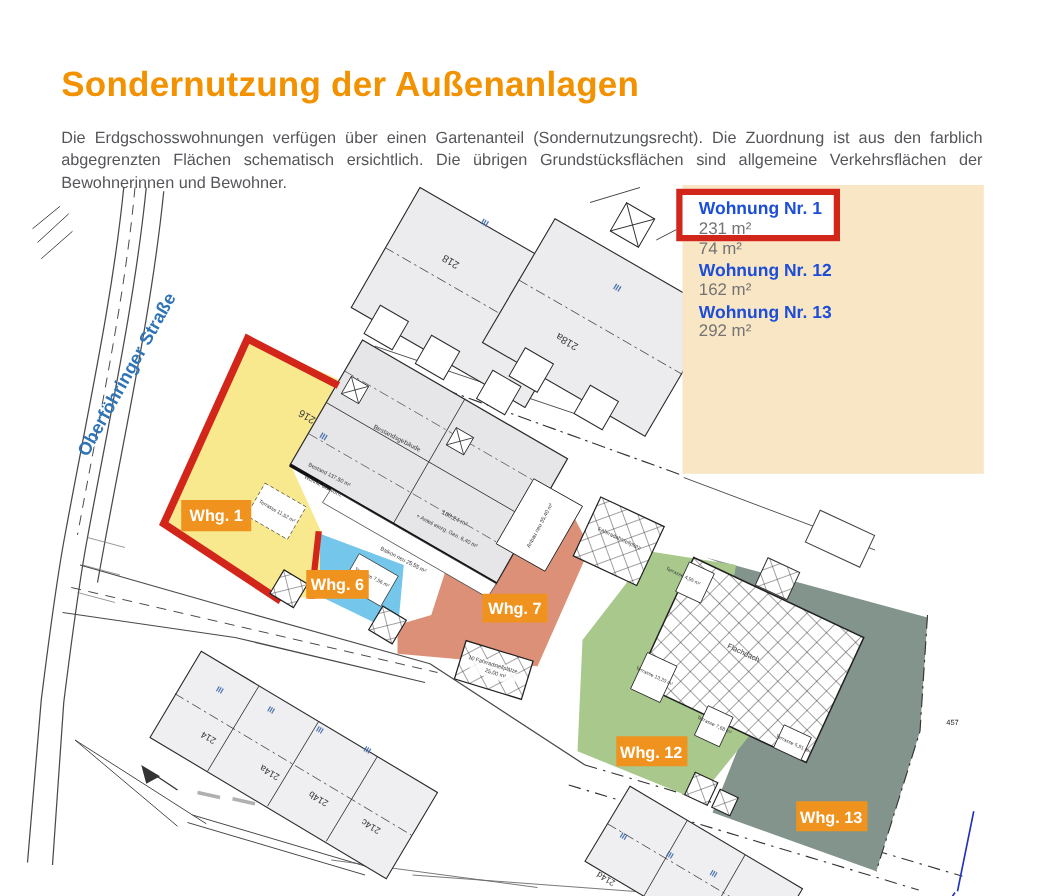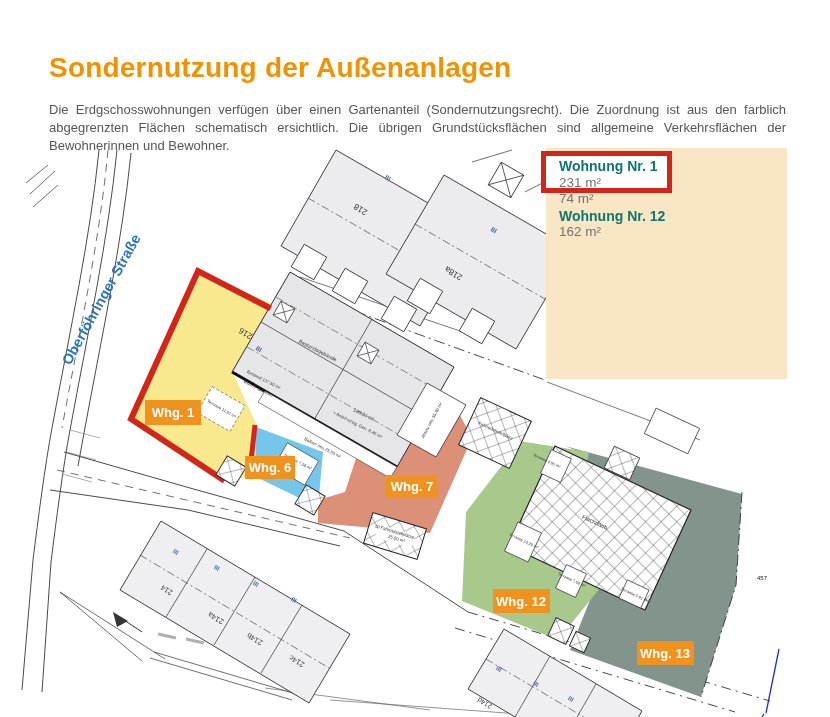--- a/index.html
+++ b/index.html
@@ -16,21 +16,21 @@
     line-height:18px;color:#55565A;text-align:justify;
   }
   svg.plan{position:absolute;left:0;top:148px;z-index:1;}
   .legend{
     position:absolute;left:546px;top:148px;width:241px;height:231px;
     background:#F9E6C5;z-index:5;box-sizing:border-box;padding:8px 12px 0 13px;
   }
   .legend-title{color:#F39200;font-weight:bold;font-size:15px;letter-spacing:.3px;line-height:16px;}
   .legend-list{position:relative;margin-top:2px;}
   .legend-list .t{position:relative;z-index:1;}
-  .entry-name{font-weight:bold;font-size:14px;color:#0f766e;line-height:16.5px;}
+  .entry-name{font-weight:bold;font-size:14px;color:#1d4ed8;line-height:16.5px;}
   .entry-area{font-size:13.5px;color:#737373;line-height:16.5px;}
   .hl-box{
     position:absolute;left:-18px;top:-7px;width:121px;height:32px;
     background:#fff;border:5px solid #D3261B;z-index:0;
   }
   text{font-family:"Liberation Sans",sans-serif;}
   .bnum{fill:#3a3a3c;font-size:8.5px;}
   .roman{fill:#4C74B0;font-size:7px;font-weight:bold;}
   .tiny{fill:#3a3a3c;font-size:4.4px;}
   .badge-t{fill:#ffffff;font-size:13px;font-weight:bold;}
@@ -276,14 +276,18 @@
       <div class="entry-name">Wohnung Nr. 1</div>
       <div class="entry-area">231 m²</div>
     </div>
     <div class="t">
       <div class="entry-area">74 m²</div>
     </div>
     <div class="t">
       <div class="entry-name">Wohnung Nr. 12</div>
       <div class="entry-area">162 m²</div>
     </div>
+    <div class="t">
+      <div class="entry-name">Wohnung Nr. 13</div>
+      <div class="entry-area">292 m²</div>
+    </div>
   </div>
 </div>
 
 </body></html>

